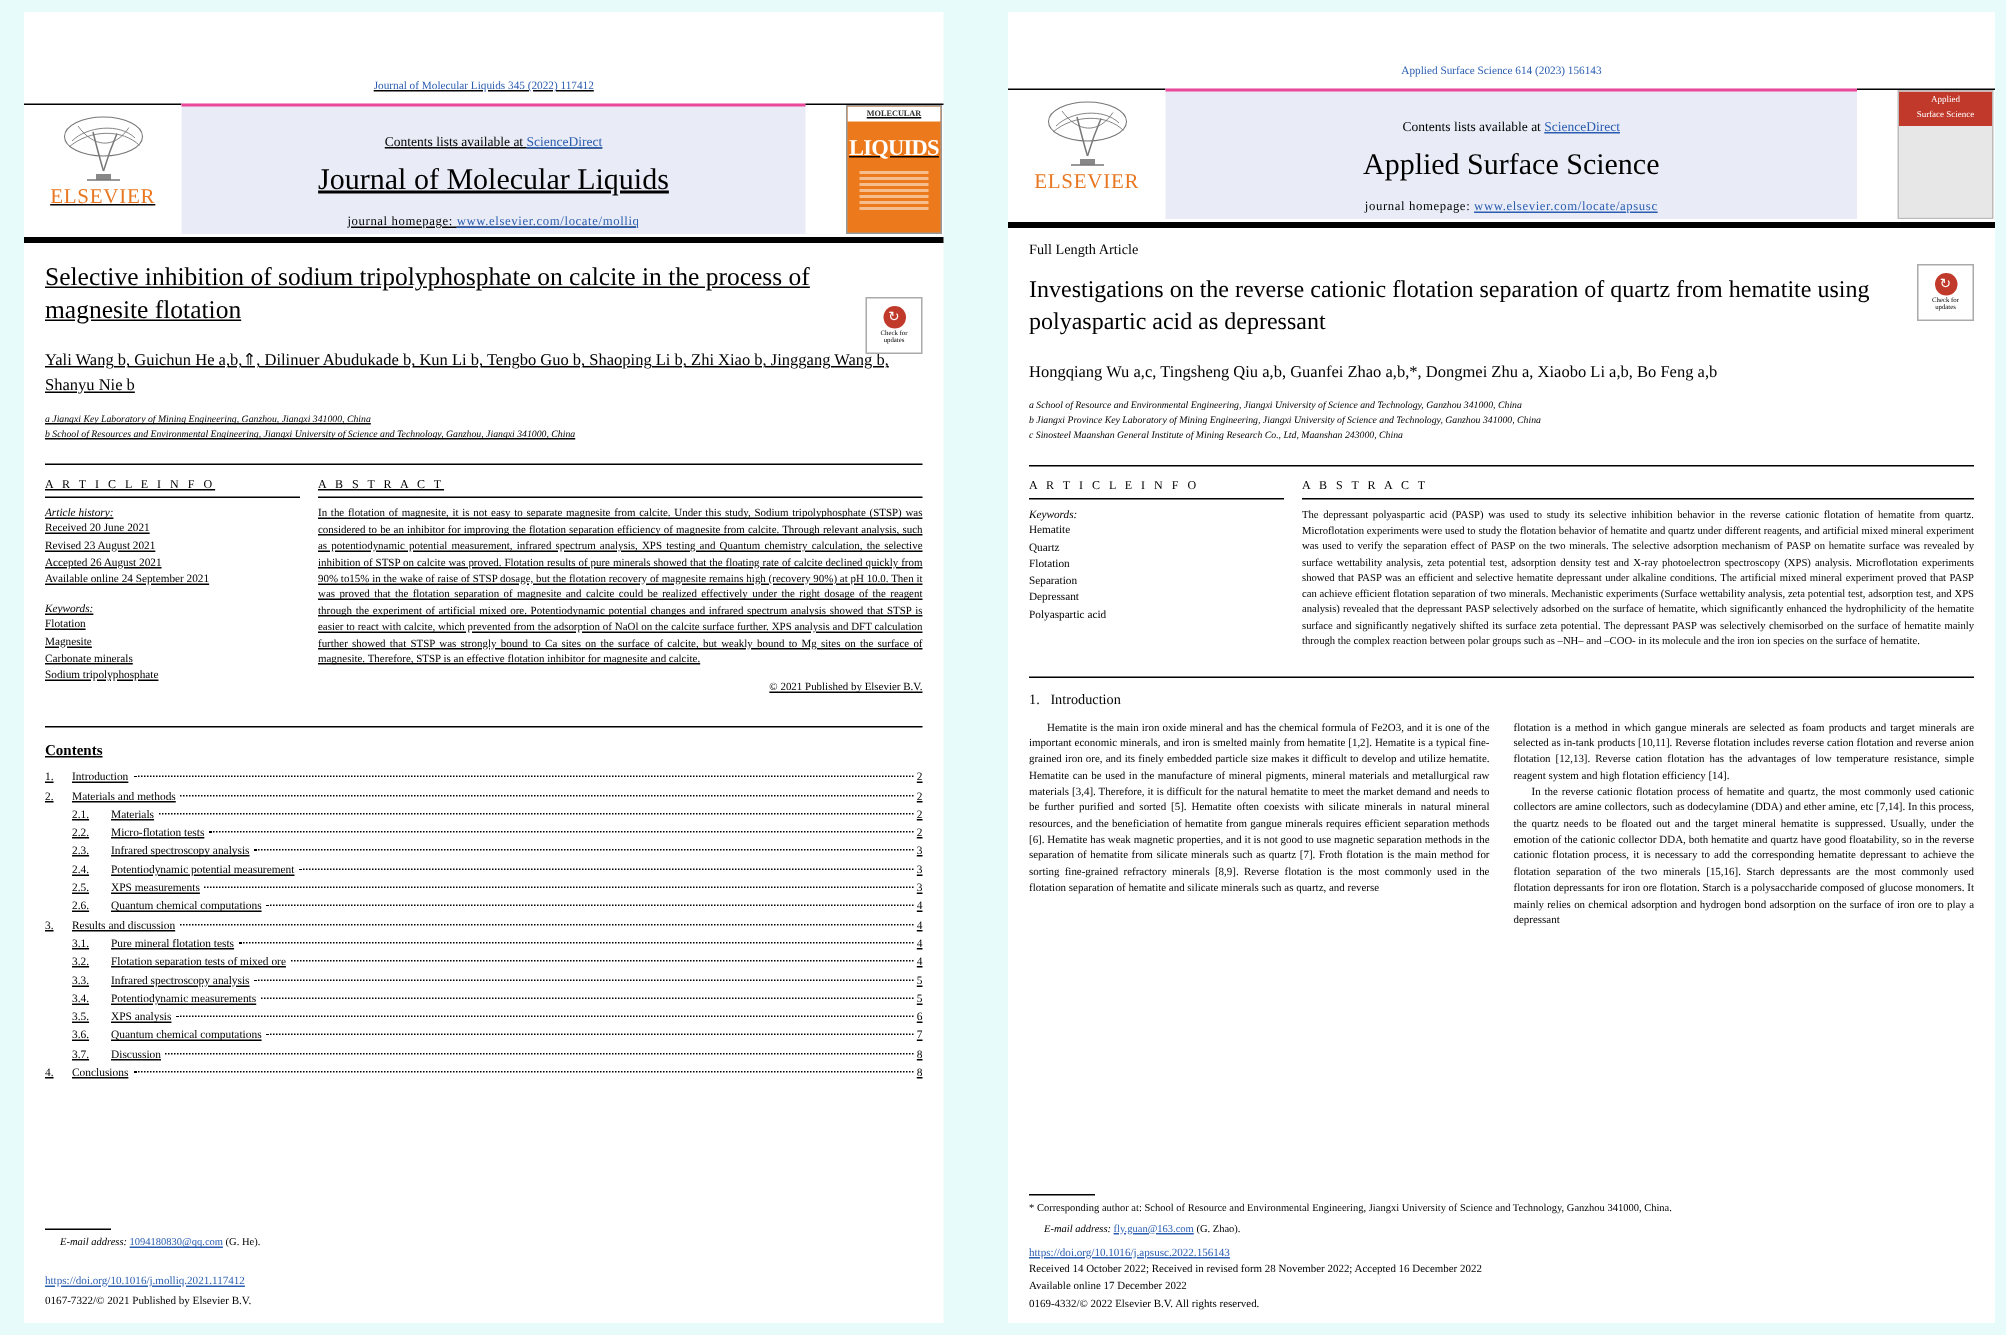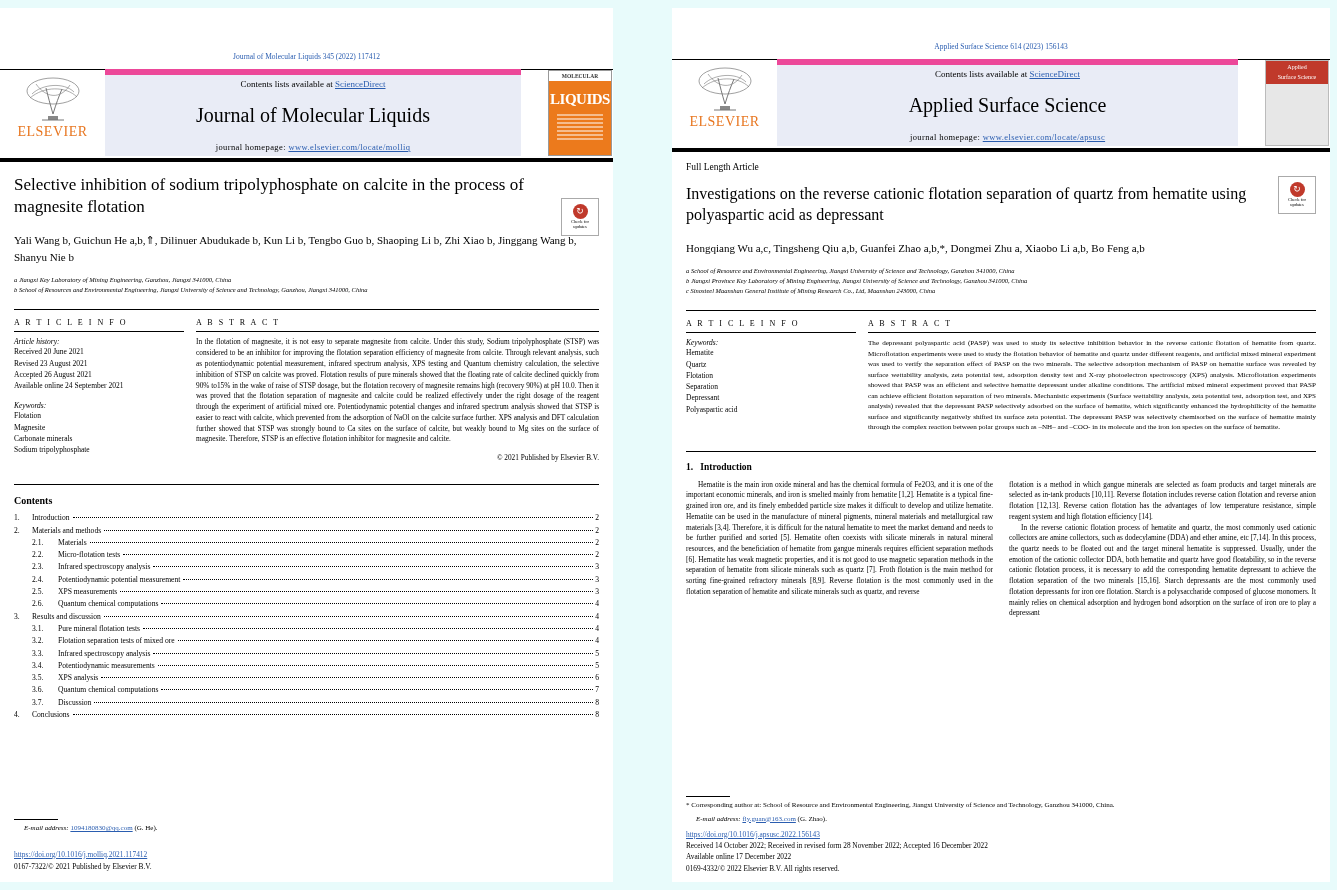--- a/index.html
+++ b/index.html
@@ -8,21 +8,21 @@
     background:#e8fbfb;
     font-family:"Liberation Serif", serif;
     color:#000;
     overflow:hidden;
   }
   .page{
     position:absolute;
     background:#ffffff;
     box-sizing:border-box;
   }
-  #page-left{left:0;top:8px;width:613px;height:874px;padding:0;}
+  #page-left{left:16px;top:8px;width:613px;height:874px;padding:0;text-decoration:underline;}
   #page-right{left:672px;top:8px;width:658px;height:874px;padding:0;}
 
   .journal-head{
     text-align:center;
     font-size:7.5px;
     color:#2a5db0;
     padding-top:44px;
   }
   #page-right .journal-head{padding-top:34px;}
 
@@ -42,26 +42,26 @@
   .tree-svg{margin-top:4px;}
   .elsevier-word{
     color:#e87722;
     font-size:14px;
     letter-spacing:0.5px;
     font-family:"Liberation Serif", serif;
     margin-top:2px;
   }
   .center-box{
     flex:1;
-    border-top:6px solid #ec4899;
+    border-top:2px solid #ec4899;
     background:#e9ecf6;
     text-align:center;
     display:flex;
     flex-direction:column;
-    justify-content:space-between;
+    justify-content:flex-end;
     padding:4px 0 4px 0;
   }
   .contents-line{font-size:9px;}
   .sd-link{color:#2a5db0;}
   .journal-title{
     font-size:20px;
     padding:10px 0 10px 0;
     font-family:"Liberation Serif", serif;
   }
   .homepage-line{font-size:8.5px;letter-spacing:0.4px;}
@@ -171,21 +171,21 @@
 
   .footnote-rule{width:44px;height:1px;background:#000;margin-top:10px;}
   .footnote{font-size:7px;line-height:1.5;margin-top:3px;}
   .footnote i{font-style:italic;}
   .mail{color:#2a5db0;text-decoration:underline;}
   .doi{color:#2a5db0;font-size:7.4px;}
   .bottomblock{font-size:7.4px;line-height:1.5;}
 
   
   .intro-rule{height:1px;background:#000;margin:18px 14px 0 14px;}
-  .intro-head{font-size:9.5px;font-weight:bold;margin:10px 14px 0 14px;}
+  .intro-head{font-size:9.5px;font-weight:normal;margin:10px 14px 0 14px;}
   .bodycols{
     display:flex;
     gap:16px;
     padding:0 14px;
     margin-top:8px;
     font-size:7.3px;
     line-height:1.47;
     text-align:justify;
   }
   .bodycols p{margin:0;text-indent:12px;}

